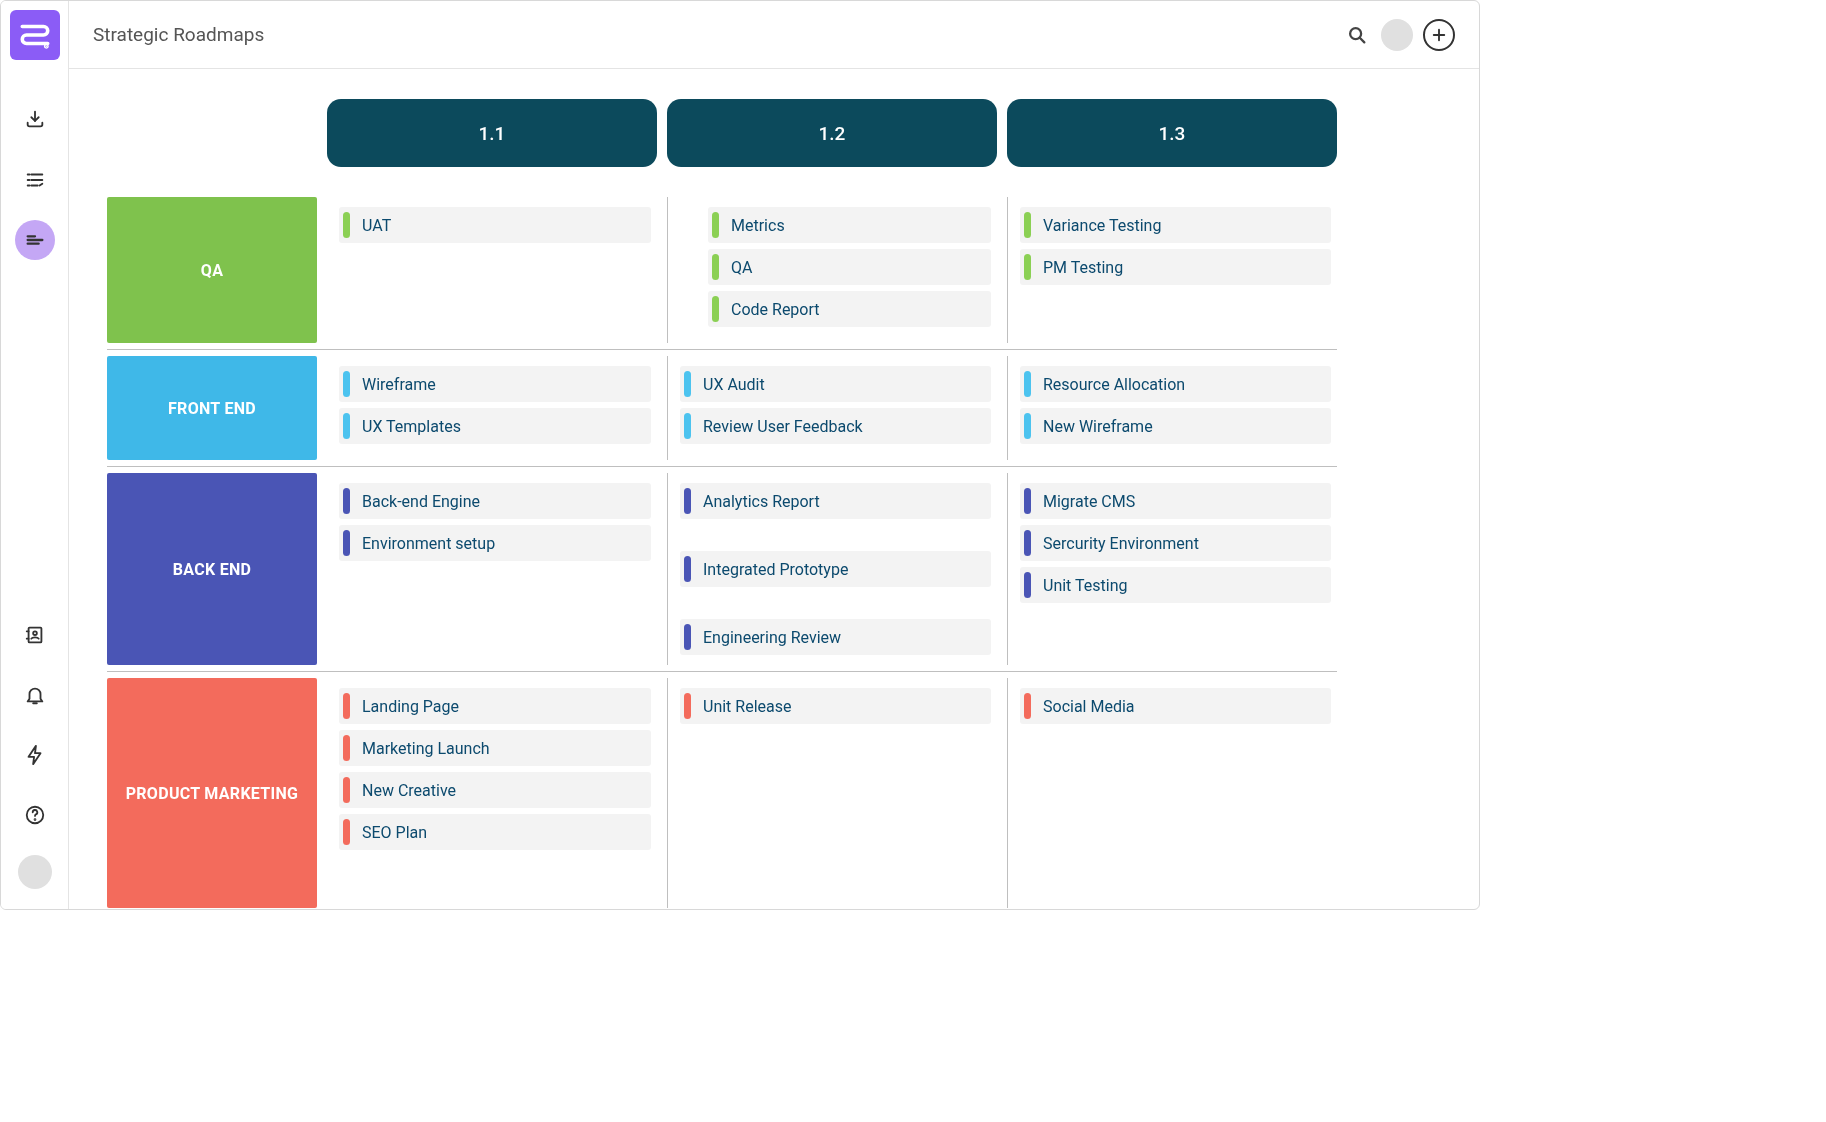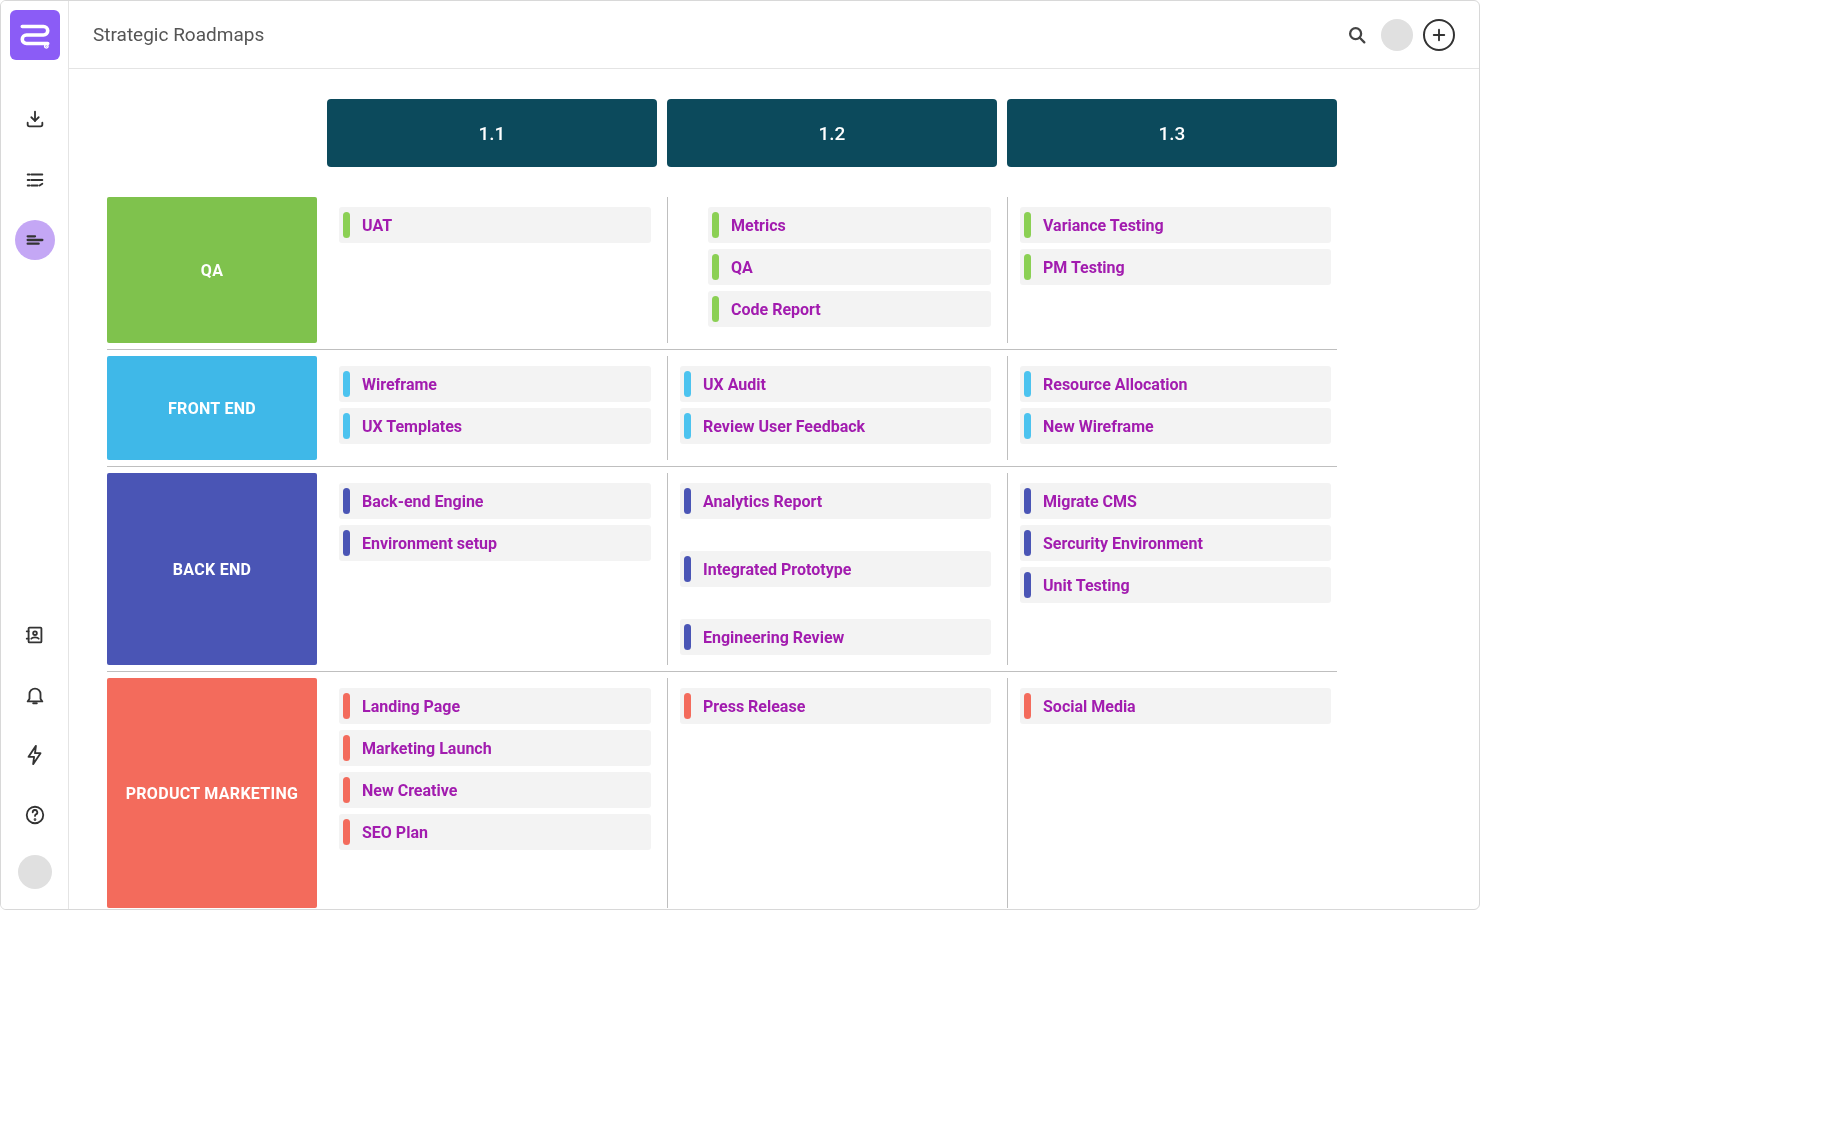--- a/index.html
+++ b/index.html
@@ -117,21 +117,21 @@
 
   .col-header {
     background: #0c4a5c;
     color: #fff;
     height: 68px;
     display: flex;
     align-items: center;
     justify-content: center;
     font-size: 19px;
     font-weight: 500;
-    border-radius: 4px;
+    border-radius: 14px;
   }
   .col-header-spacer { height: 68px; }
 
   .row-header {
     color: #fff;
     display: flex;
     align-items: center;
     justify-content: center;
     font-size: 16px;
     font-weight: 700;
@@ -162,23 +162,22 @@
     height: 30px;
   }
 
   .card {
     background: #f3f3f3;
     border-radius: 3px;
     display: flex;
     align-items: center;
     height: 36px;
     font-size: 16px;
-    color: #a21caf;
+    color: #0c4a6e;
     cursor: pointer;
-    font-weight: bold;
   }
   .card-stripe {
     width: 7px;
     height: 26px;
     border-radius: 4px;
     margin: 0 12px 0 4px;
   }
   .card-label { flex: 1; white-space: nowrap; overflow: hidden; text-overflow: ellipsis; }
 
 </style>
@@ -389,21 +388,21 @@
             <span class="card-label">New Creative</span>
           </div>
           <div class="card">
             <div class="card-stripe" style="background: rgb(243, 107, 92);"></div>
             <span class="card-label">SEO Plan</span>
           </div>
         </div>
         <div class="cell" style="min-height: 230px;">
           <div class="card">
             <div class="card-stripe" style="background: rgb(243, 107, 92);"></div>
-            <span class="card-label">Press Release</span>
+            <span class="card-label">Unit Release</span>
           </div>
         </div>
         <div class="cell" style="min-height: 230px;">
           <div class="card">
             <div class="card-stripe" style="background: rgb(243, 107, 92);"></div>
             <span class="card-label">Social Media</span>
           </div>
         </div>
       </div>
   </div>

